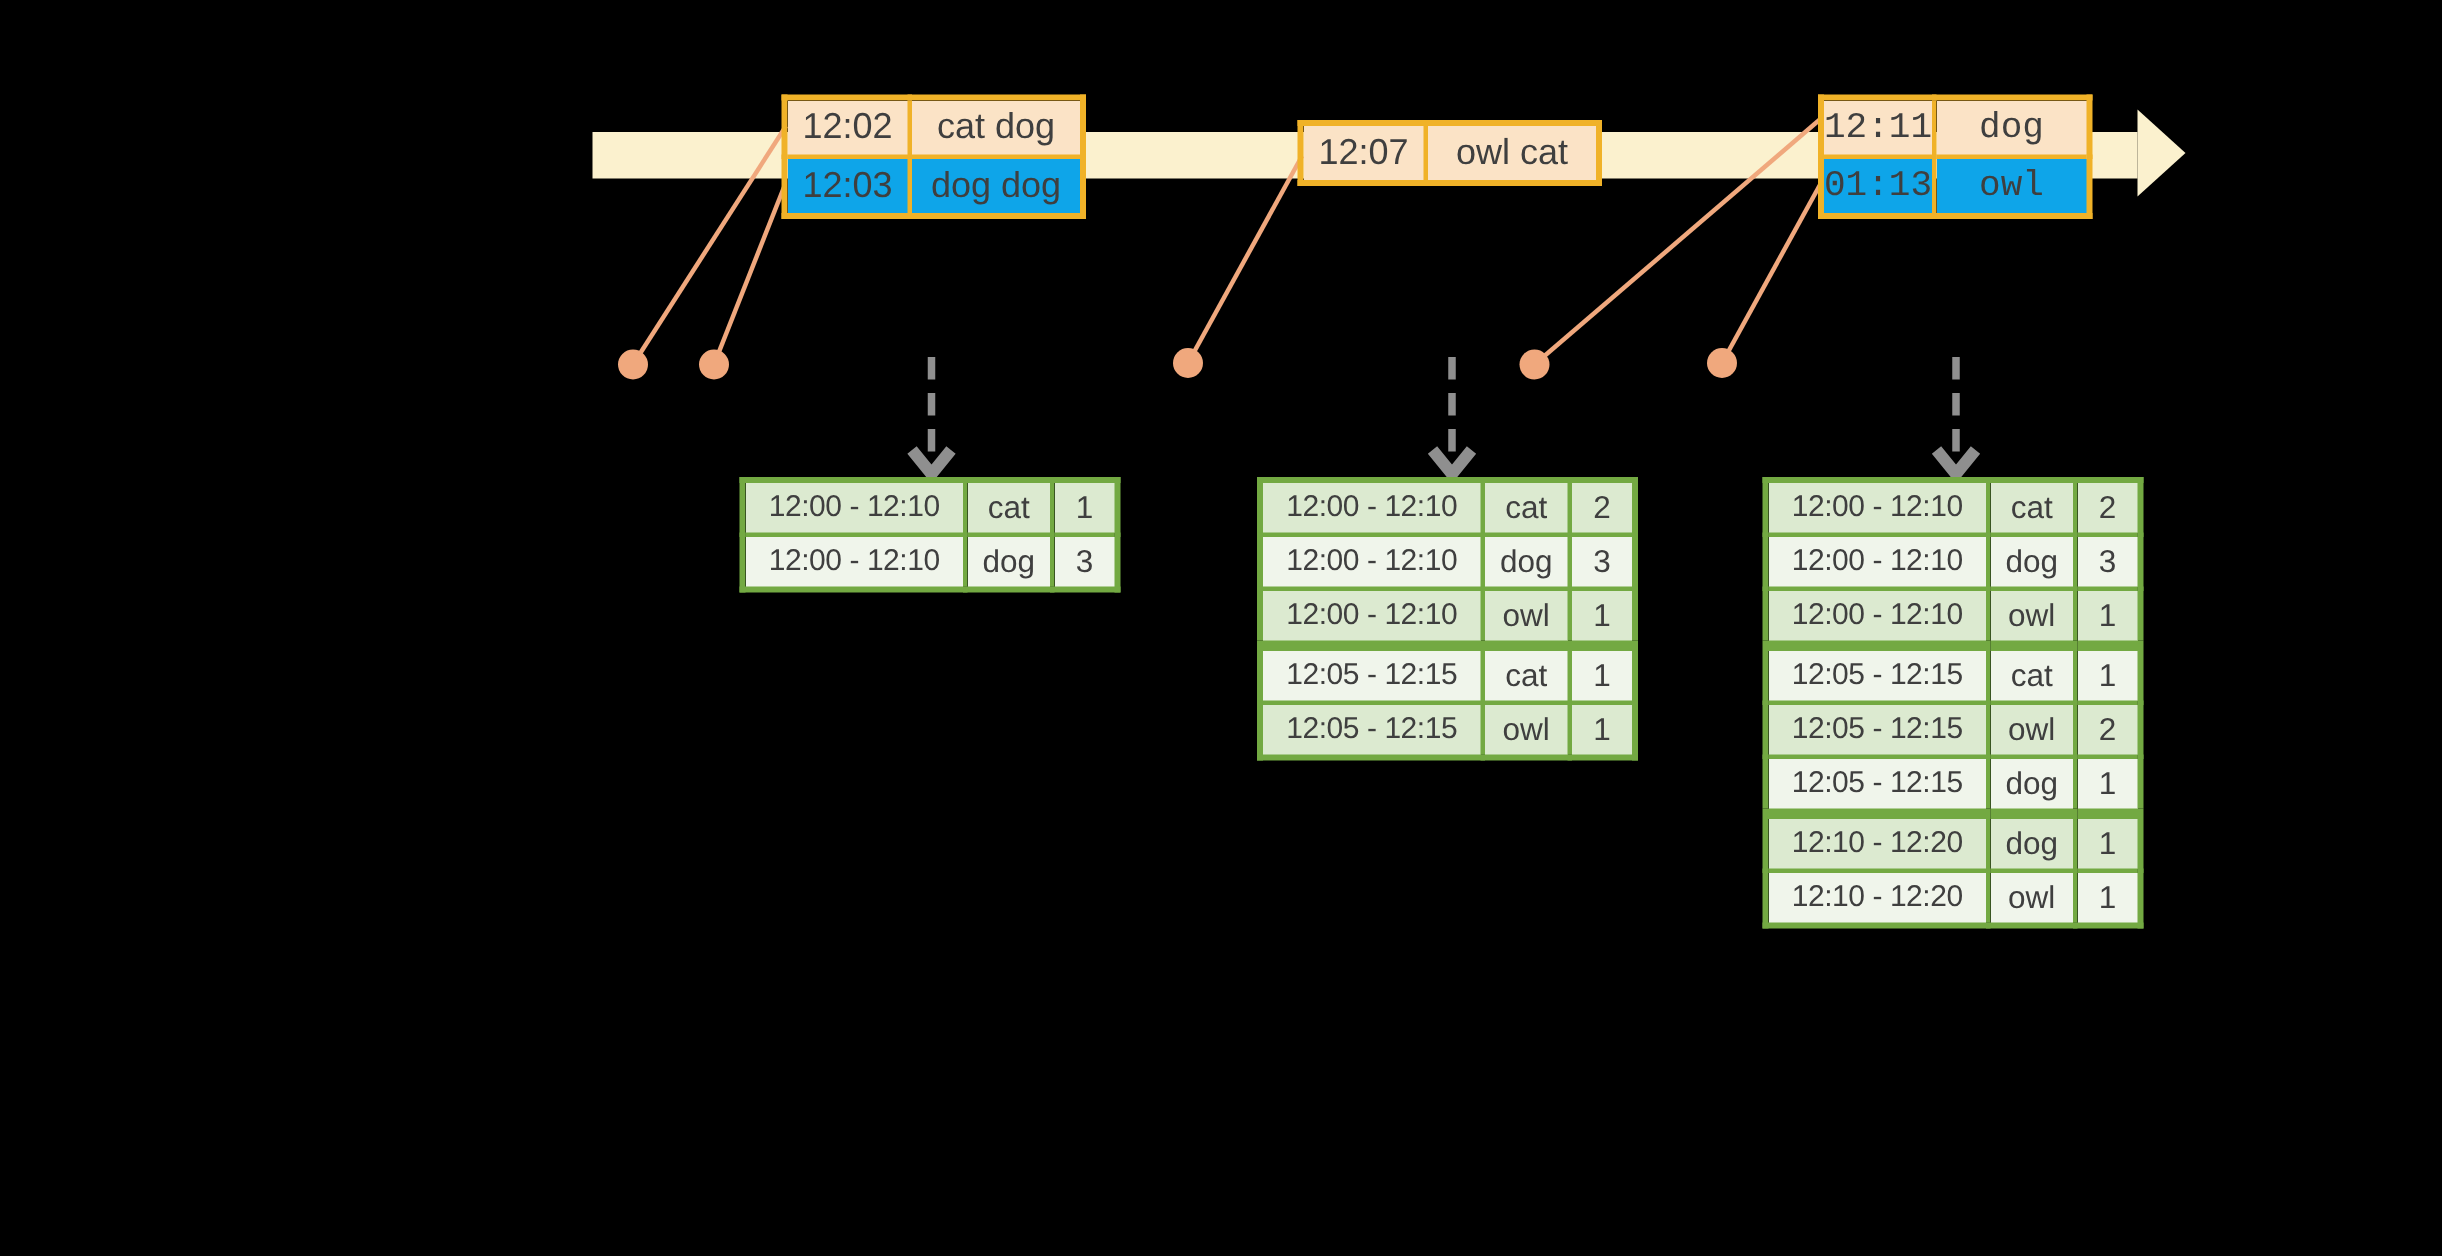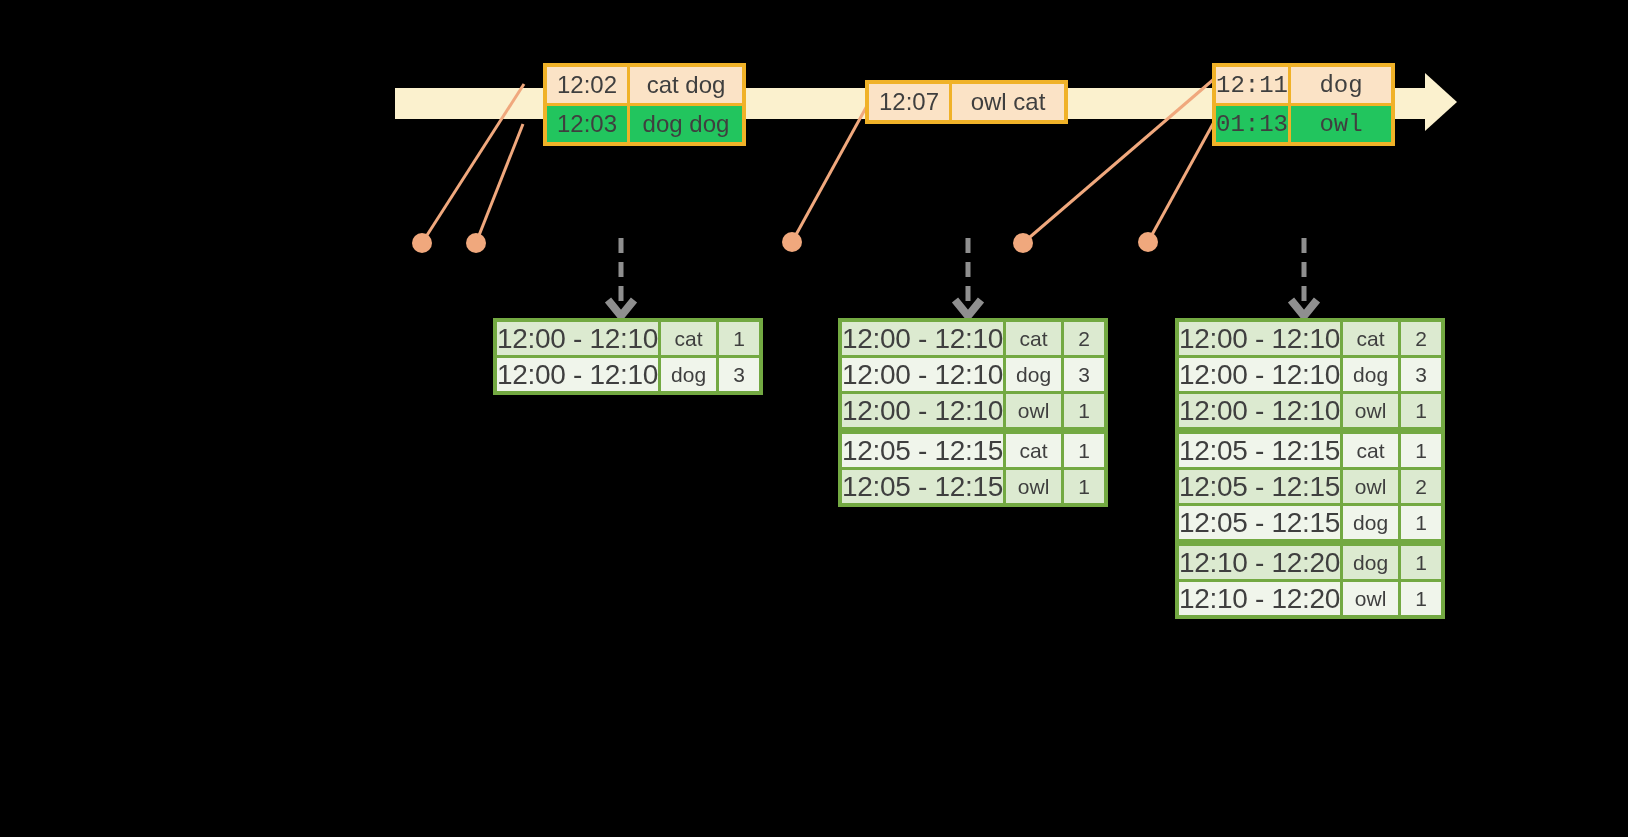--- a/index.html
+++ b/index.html
@@ -13,26 +13,26 @@
   td { padding:0; text-align:center; vertical-align:middle; color:#3f3f3f; overflow:hidden; white-space:nowrap; }
 
   
   .evt { border:4px solid #f0b228; }
   .evt td { border:3px solid #f0b228; height:36px; font-size:24px; }
   .evt td.t { width:80px; }
   .evt td.w { width:112px; }
   .evtC td.t { width:68px; }
   .evtC td.w { width:100px; }
   .peach-dark td { background:#fbe3c6; }
-  .peach-lite td { background:#22c55e; }
+  .peach-lite td { background:#0ea5e9; }
 
   
   .res { border:4px solid #73a942; }
   .res td { border:3px solid #73a942; height:33px; font-size:21px; }
-  .res td.win { width:145px; font-size:28px; letter-spacing:-0.3px; }
+  .res td.win { width:145px; font-size:20px; letter-spacing:-0.3px; }
   .res td.word { width:55px; }
   .res td.cnt { width:40px; }
   .res tr.dark td { background:#dcead0; }
   .res tr.lite td { background:#f0f5eb; }
   .res tr.ge td { border-bottom-width:7px; }
 </style>
 </head>
 <body>
 
 <div id="canvas">
@@ -61,21 +61,21 @@
     <g stroke="#8f8f8f" fill="none">
       <line x1="621" y1="238" x2="621" y2="302" stroke-width="5" stroke-dasharray="15 9"></line>
       <polyline points="608,300 621,316 634,300" stroke-width="8"></polyline>
       <line x1="968" y1="238" x2="968" y2="302" stroke-width="5" stroke-dasharray="15 9"></line>
       <polyline points="955,300 968,316 981,300" stroke-width="8"></polyline>
       <line x1="1304" y1="238" x2="1304" y2="302" stroke-width="5" stroke-dasharray="15 9"></line>
       <polyline points="1291,300 1304,316 1317,300" stroke-width="8"></polyline>
     </g>
   </svg>
 
-  <table class="evt" style="left:521px; top:63px;margin-left:22px;">
+  <table class="evt" style="left:521px; top:63px;">
     <tbody>
         <tr class="peach-dark">
       <td class="t">12:02</td>
       <td class="w">cat dog</td>
     </tr>
     <tr class="peach-lite">
       <td class="t">12:03</td>
       <td class="w">dog dog</td>
     </tr>
   </tbody>

